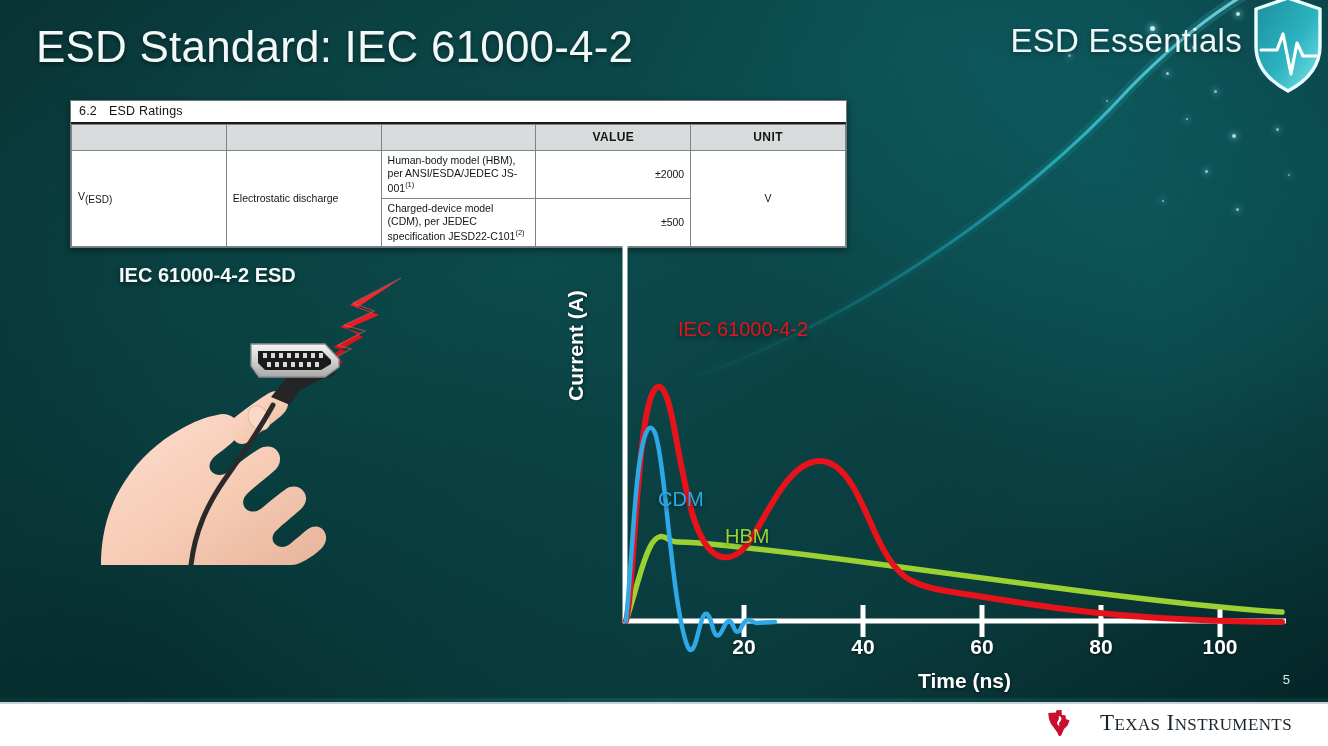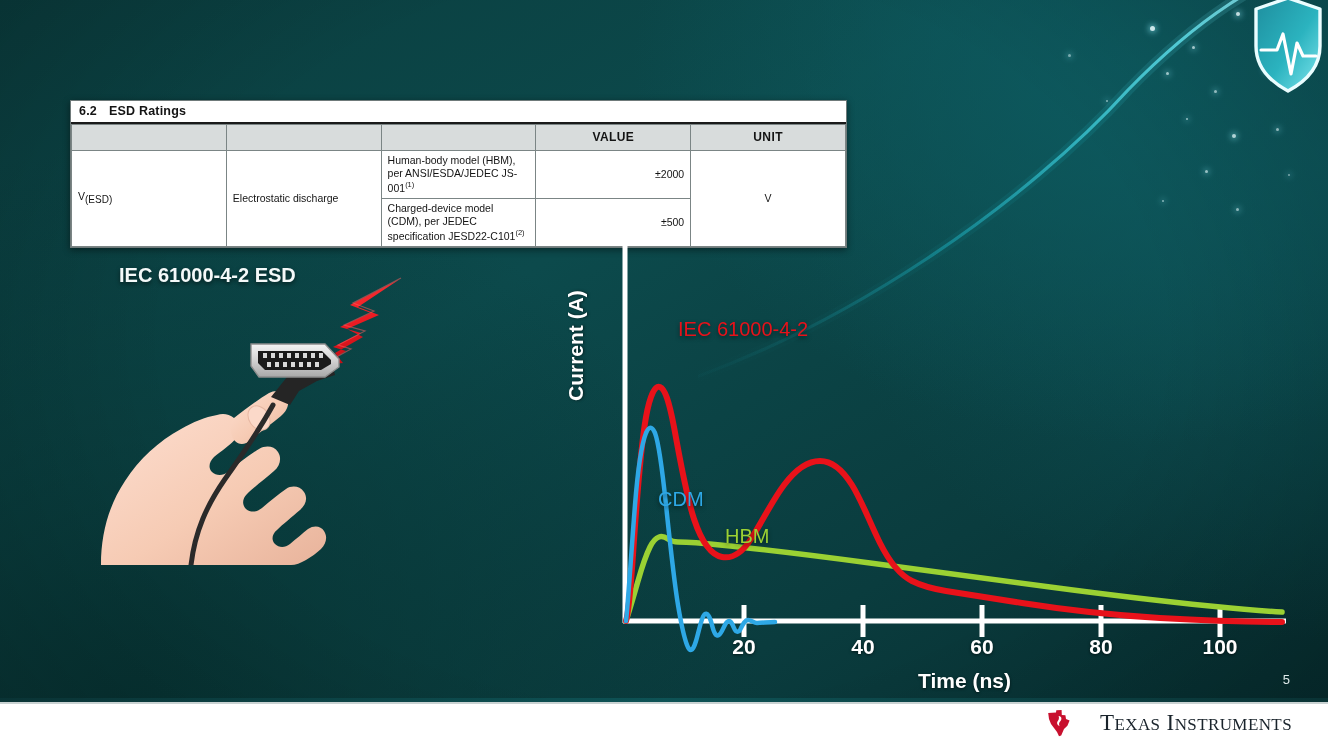--- a/index.html
+++ b/index.html
@@ -56,21 +56,21 @@
 
   
   .ds-table{
     position:absolute;left:70px;top:100px;width:775px;
     background:#ffffff;
     border:1px solid #6f7a7a;
     box-shadow:0 2px 7px rgba(0,0,0,.45);
     font-size:10.5px;color:#141414;
   }
   .ds-head{
-    padding:3px 8px 4px 8px;font-weight:bold;font-size:12.5px;
+    padding:3px 8px 4px 8px;font-weight:normal;font-size:12.5px;
     border-bottom:2px solid #1a1a1a;letter-spacing:.2px;
   }
   .ds-head .num{margin-right:12px;}
   table.ds{border-collapse:collapse;width:100%;table-layout:fixed;}
   table.ds td,table.ds th{
     border:1px solid #7b8585;padding:3px 6px;vertical-align:middle;
     font-size:10.5px;font-weight:normal;color:#141414;line-height:1.25;
   }
   table.ds tr.hdr td{background:#d8dcdc;height:19px;}
   table.ds th.val,table.ds th.unit{
@@ -179,20 +179,22 @@
     <div class="sp" style="left:437px;top:170px;width:3px;height:3px;opacity:.7;"></div>
     <div class="sp" style="left:394px;top:200px;width:2px;height:2px;opacity:.6;"></div>
     <div class="sp" style="left:468px;top:208px;width:3px;height:3px;opacity:.65;"></div>
     <div class="sp" style="left:338px;top:100px;width:2px;height:2px;opacity:.6;"></div>
     <div class="sp" style="left:300px;top:54px;width:3px;height:3px;opacity:.55;"></div>
     <div class="sp" style="left:520px;top:174px;width:2px;height:2px;opacity:.6;"></div>
   </div>
 
   <div class="bg-vignette"></div>
 
+  <div class="title">ESD Standard: IEC 61000-4-2</div>
+  <div class="brand">ESD Essentials</div>
 
   <svg class="shield" viewBox="0 0 76 104">
     <defs>
       <linearGradient id="shgrad" x1="0" y1="0" x2="1" y2="1">
         <stop offset="0%" stop-color="#1e8e9e"></stop>
         <stop offset="55%" stop-color="#2bb3bf"></stop>
         <stop offset="100%" stop-color="#7fe6ee"></stop>
       </linearGradient>
     </defs>
     <path d="M38 4 L70 15 L70 52 C70 74 55 88 38 97 C21 88 6 74 6 52 L6 15 Z" fill="url(#shgrad)" stroke="#eafdff" stroke-width="3.4" stroke-linejoin="round"></path>

